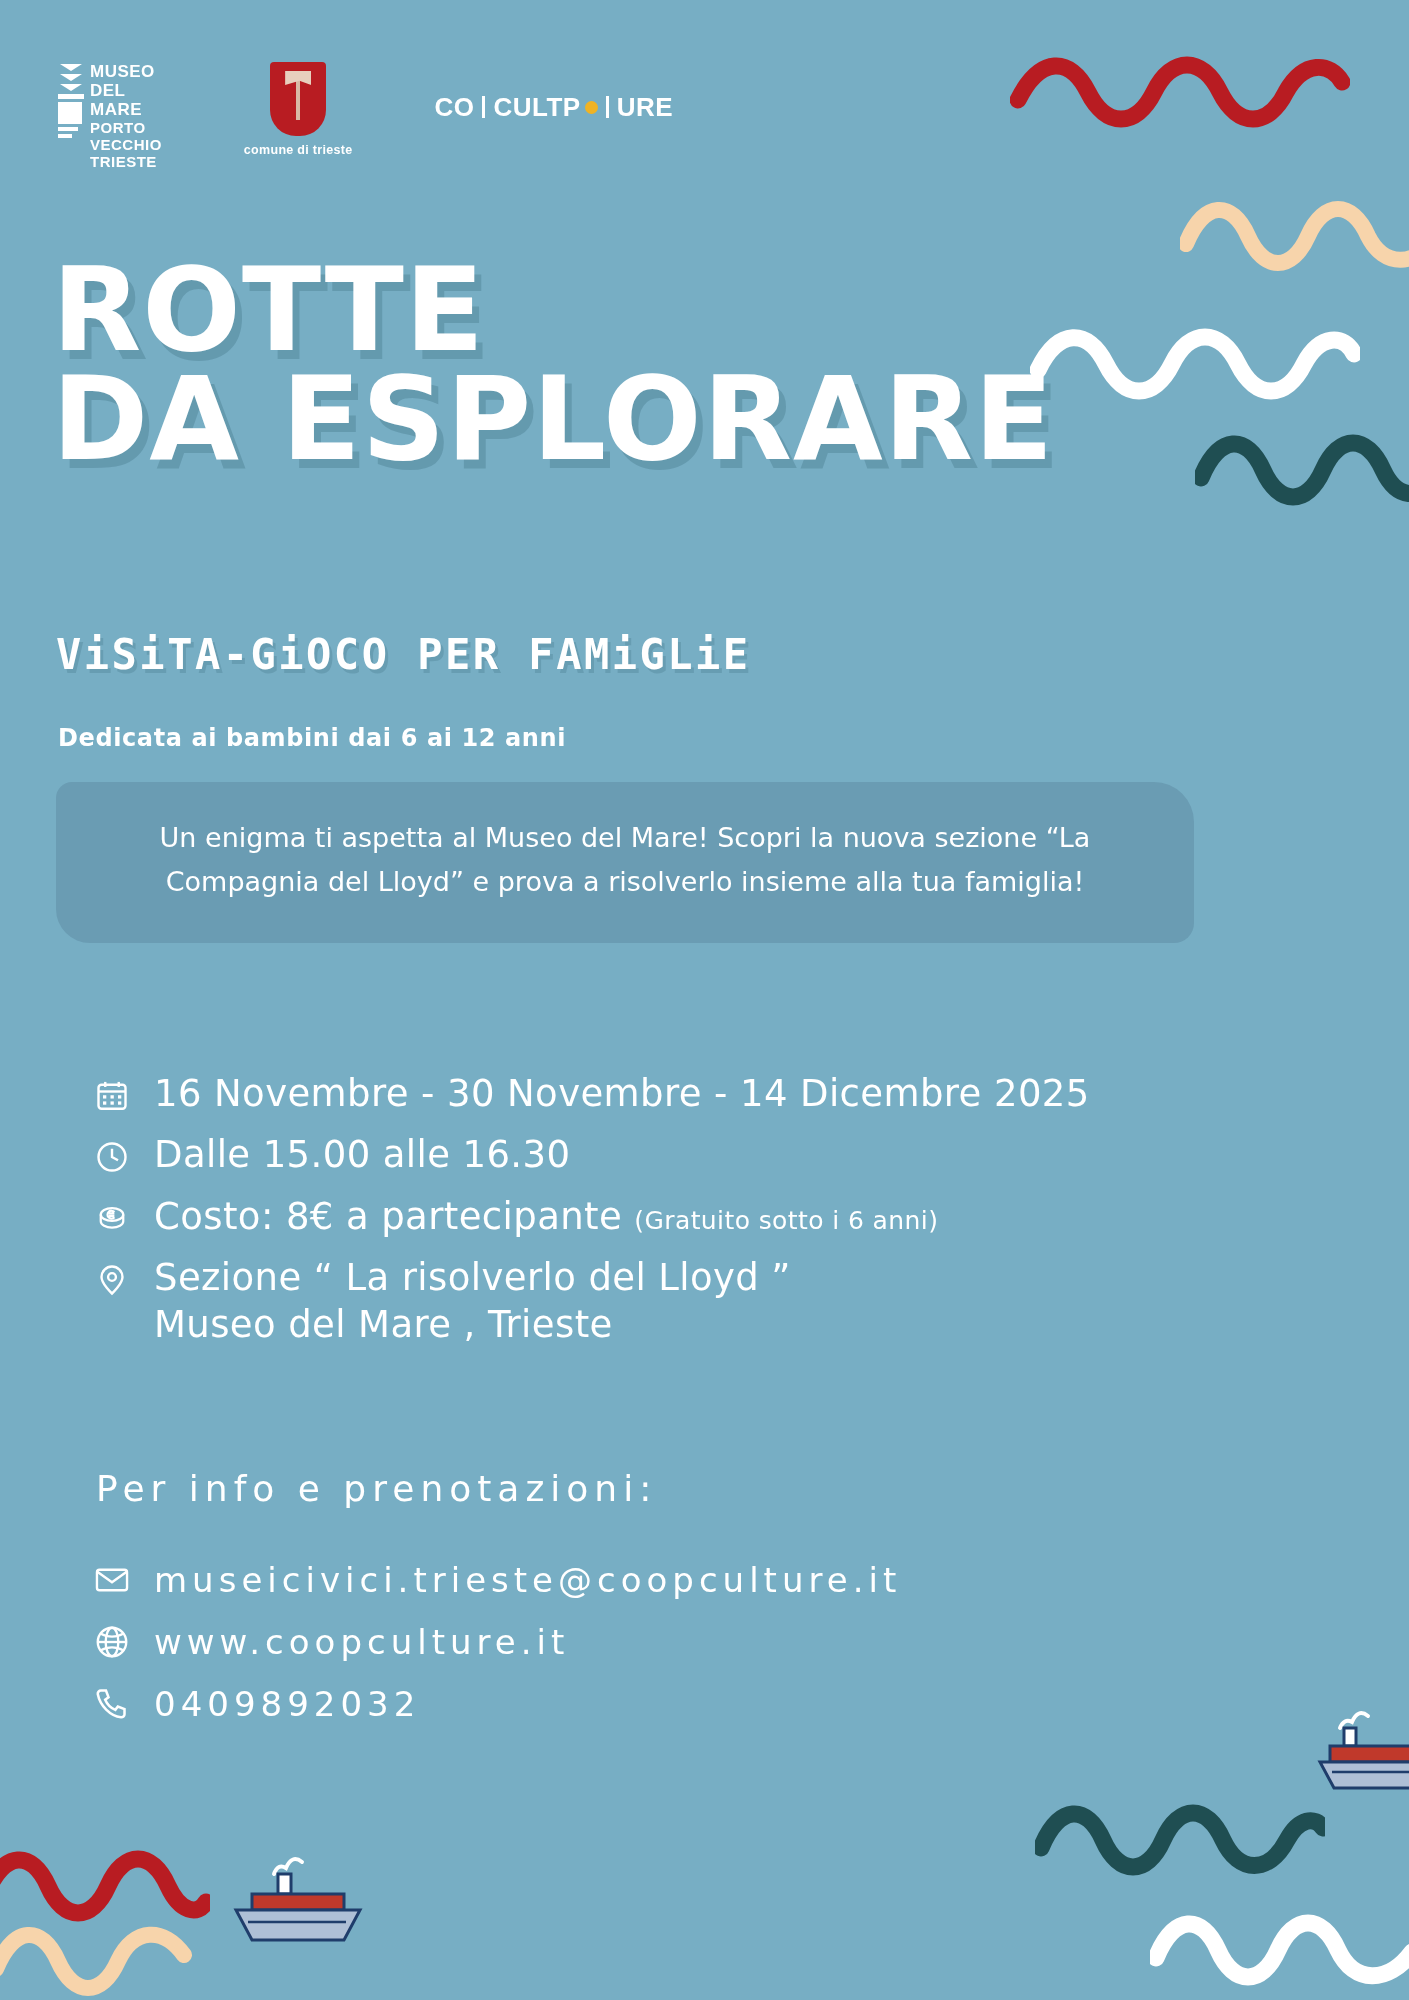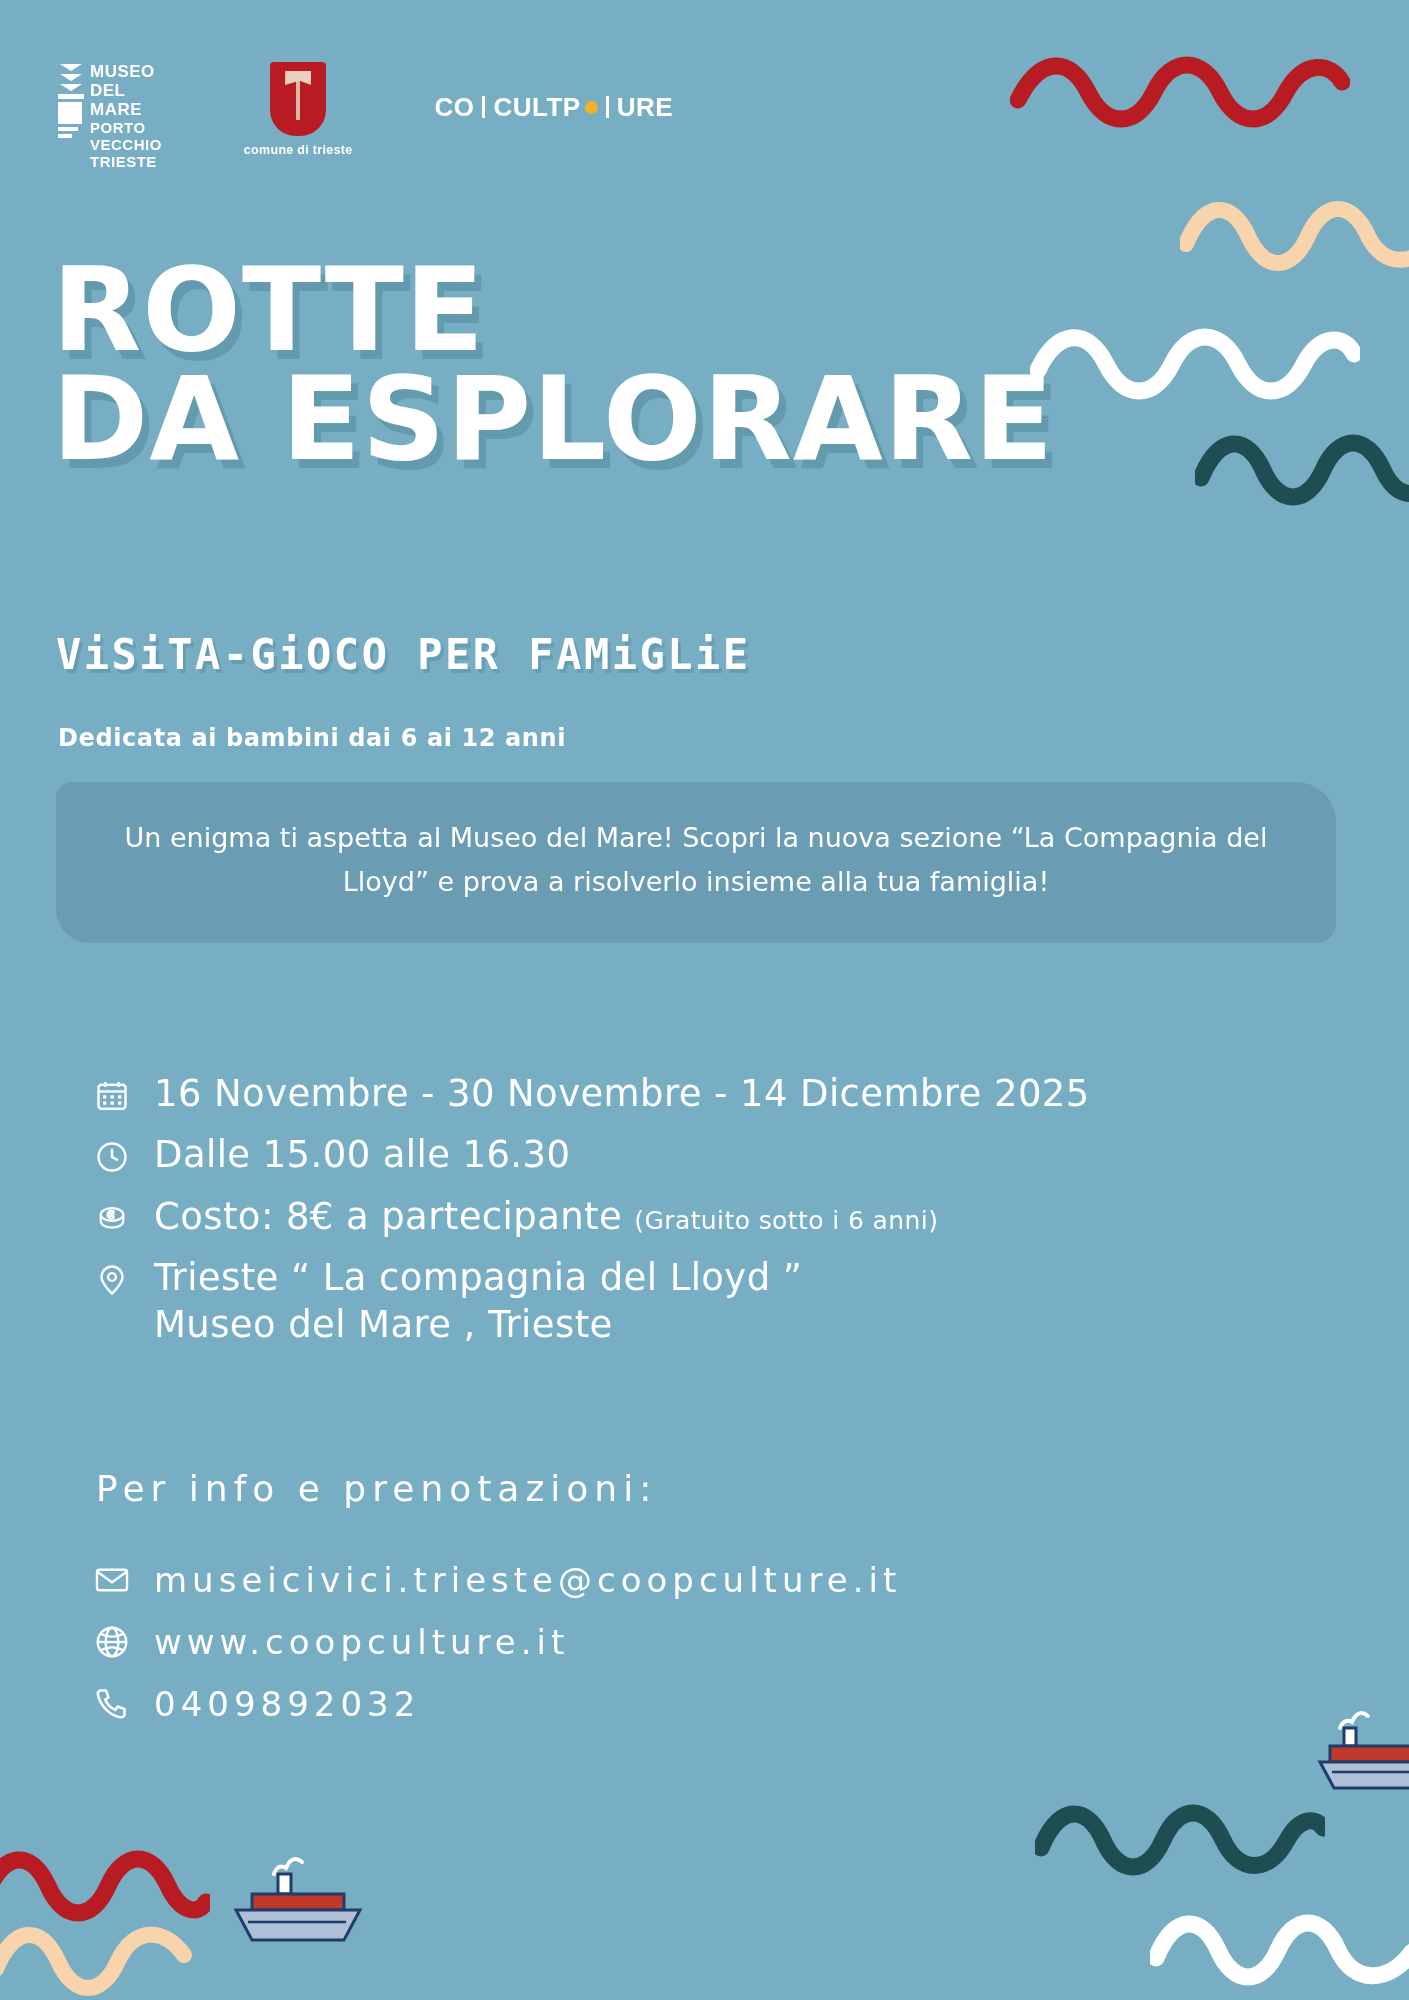--- a/index.html
+++ b/index.html
@@ -180,21 +180,21 @@
     font-weight: bold;
     font-size: 24px;
     letter-spacing: 0.6px;
   }
 
   
   .banner {
     position: absolute;
     left: 56px;
     top: 782px;
-    width: 1280px;
+    width: 1138px;
     padding: 34px 27px 40px;
     box-sizing: border-box;
     background: #6a9cb3;
     border-radius: 16px 40px 20px 34px;
     color: #ffffff;
     font-family: "DejaVu Sans", sans-serif;
     font-size: 27px;
     line-height: 1.62;
     text-align: center;
     font-weight: 500;
@@ -402,21 +402,21 @@
     </div>
 
     <div class="info-row">
       <span class="ico">
         <svg width="36" height="36" viewBox="0 0 24 24" fill="none" stroke="#ffffff" stroke-width="1.6">
           <path d="M12 21 s7-6.4 7-11 a7 7 0 1 0-14 0 c0 4.6 7 11 7 11z"></path>
           <circle cx="12" cy="10" r="2.6"></circle>
         </svg>
       </span>
       <span class="txt">
-        <span>Trieste “ La compagnia del Lloyd ”</span>
+        <span>Sezione “ La risolverlo del Lloyd ”</span>
         <span class="line2">Museo del Mare , Trieste</span>
       </span>
     </div>
 
   </div>
 
   <div class="contact-head">Per info e prenotazioni:</div>
 
   <div class="contacts">
 

